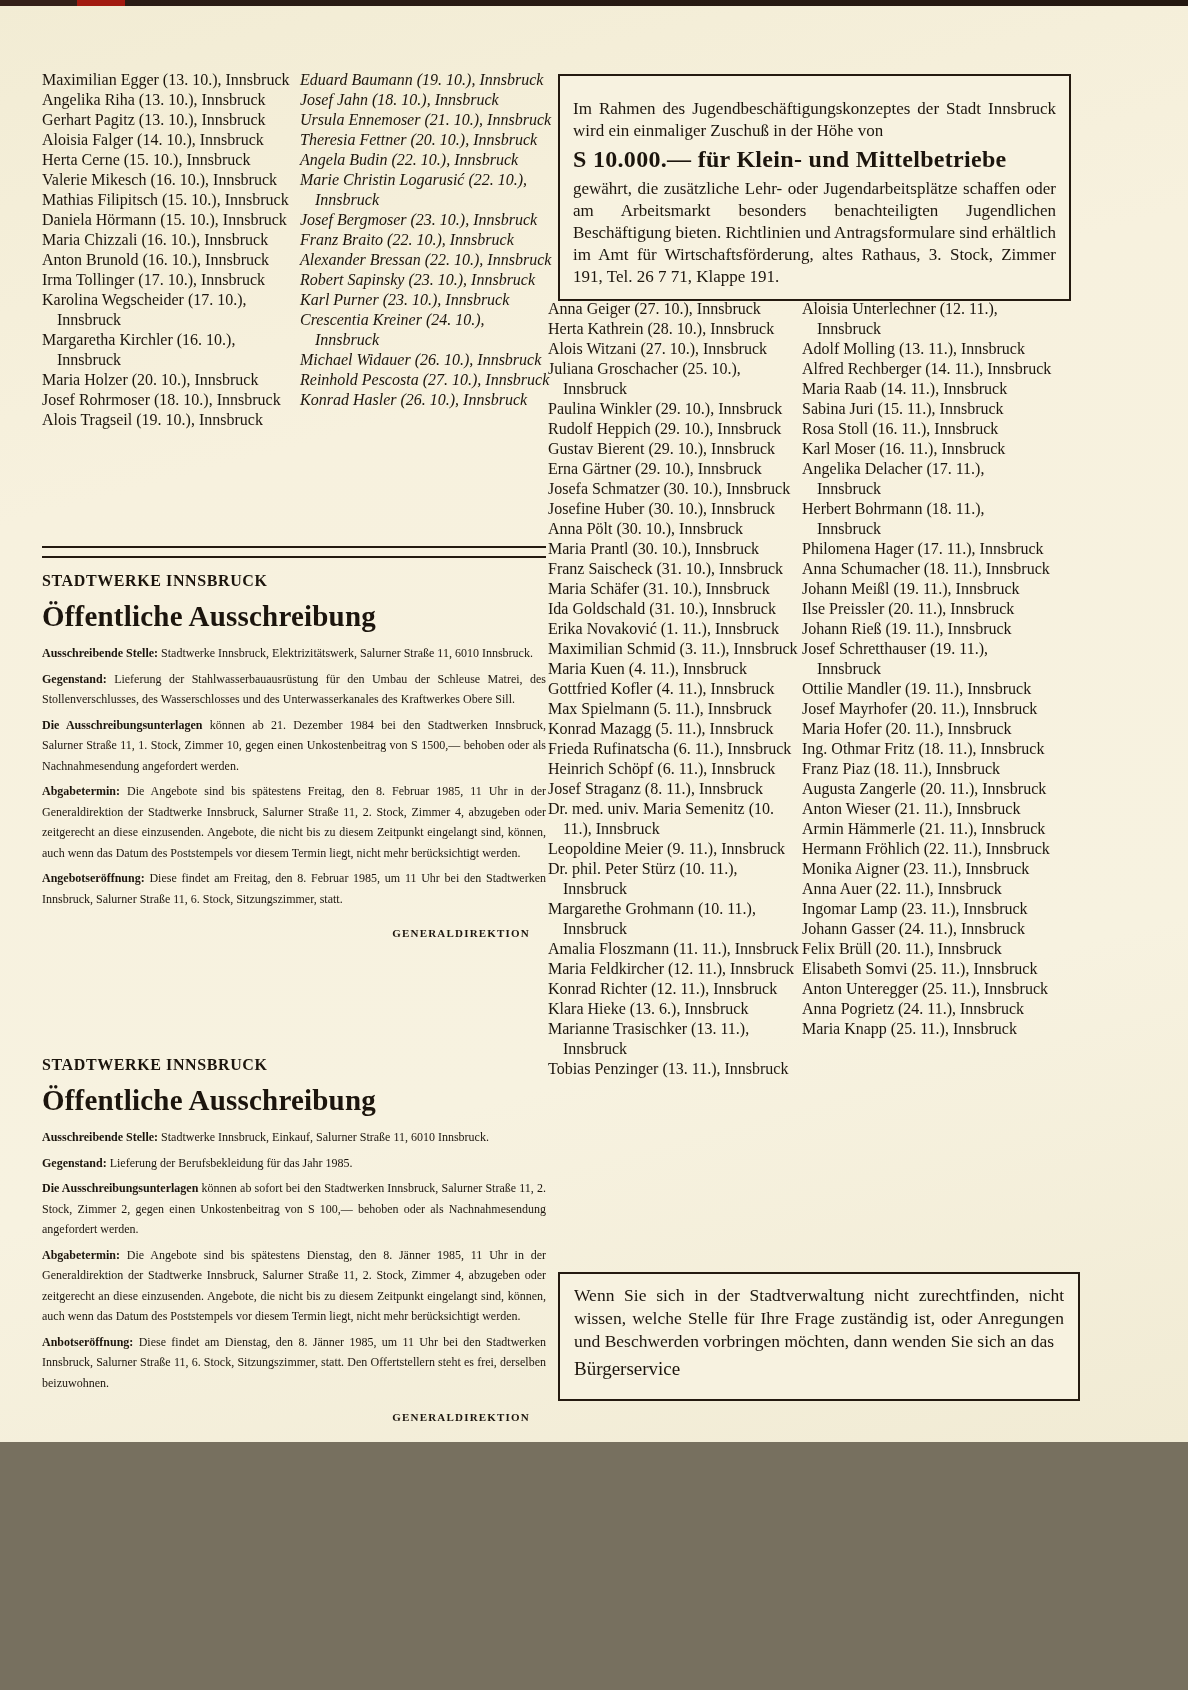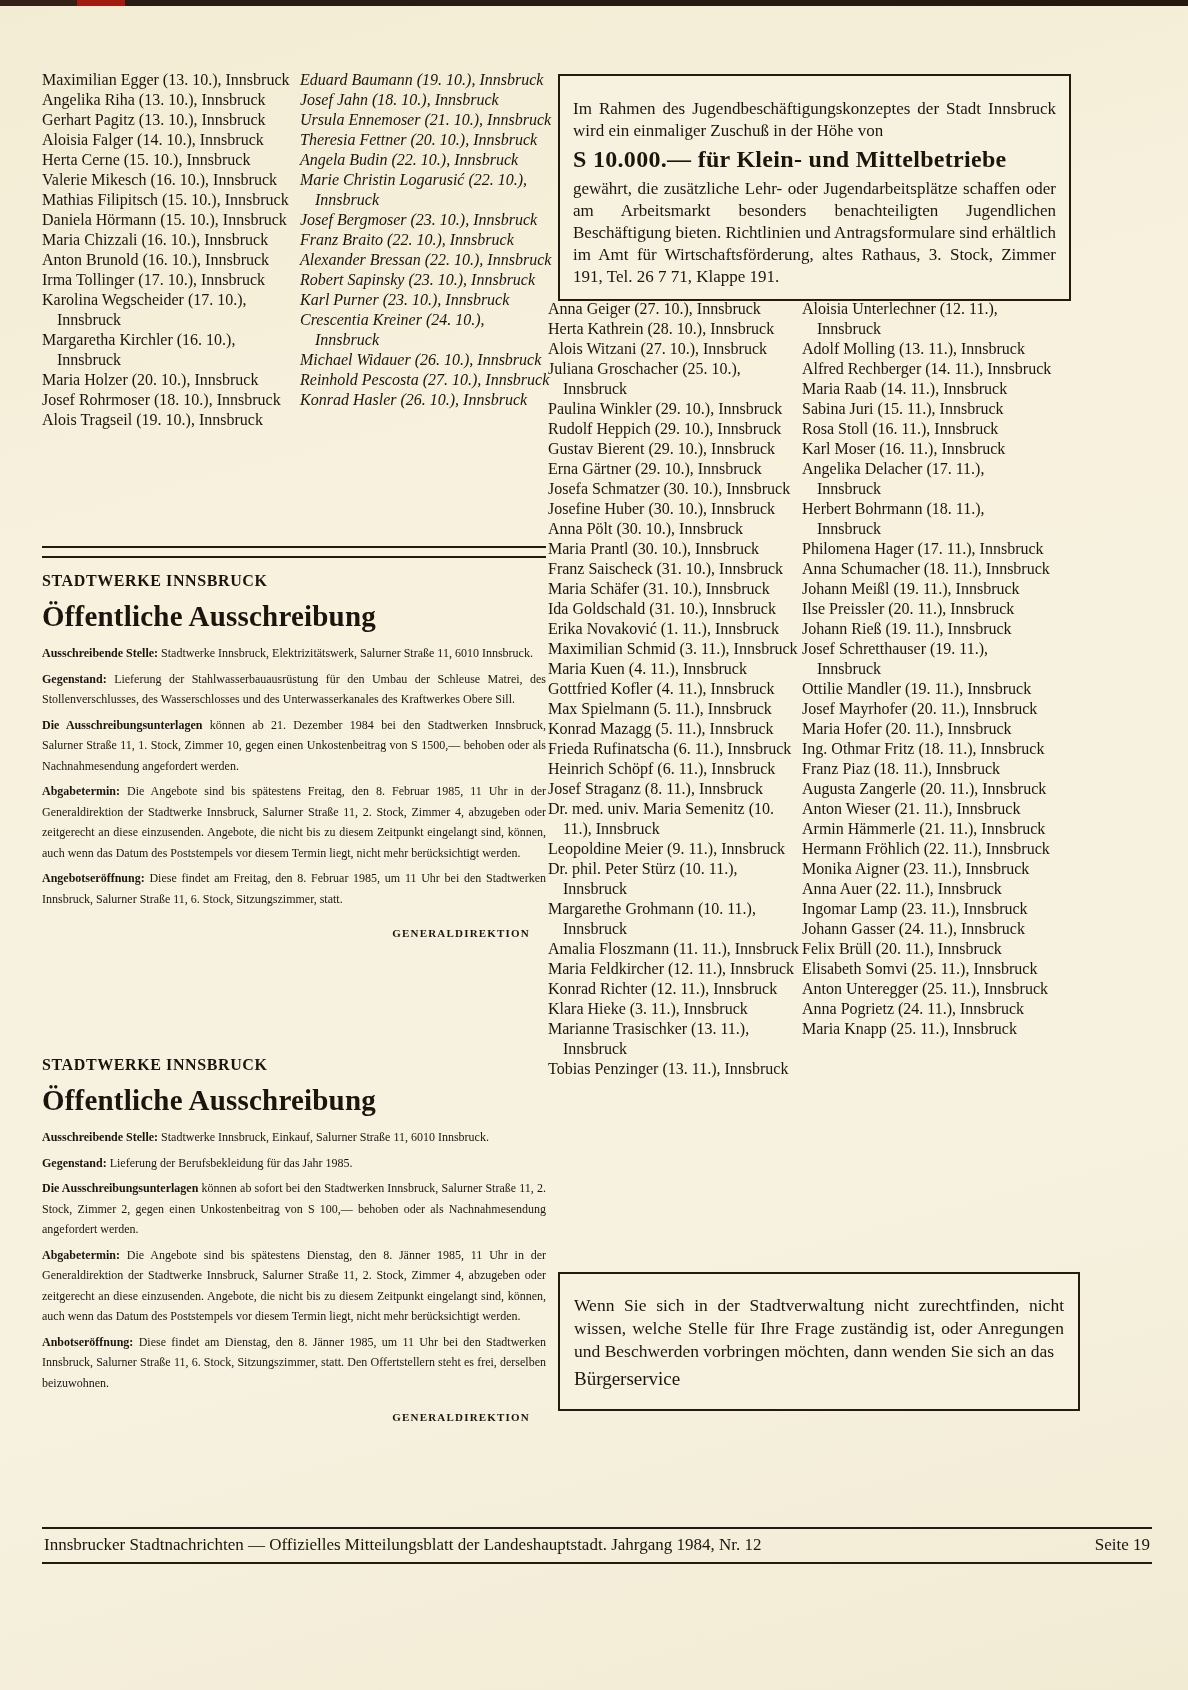--- a/index.html
+++ b/index.html
@@ -1,18 +1,18 @@
 <!DOCTYPE html>
 <html lang="de"><head>
 <meta charset="utf-8">
 <style>
   html,body{margin:0;padding:0;}
   body{background:#77705f;}
   .page{
-    position:relative;width:1188px;height:1690px;overflow:hidden;
+    position:relative;width:1188px;height:1442px;overflow:hidden;
     background:linear-gradient(165deg,#f2ecd4 0%,#f7f1de 30%,#f7f2e0 70%,#f1ebd4 100%);
     color:#1c150d;
     font-family:"Liberation Serif","DejaVu Serif",serif;
   }
   .scan-edge{position:absolute;top:0;left:0;width:100%;height:6px;
     background:linear-gradient(90deg,#342019 0%,#342019 6.5%,#a21a10 6.5%,#a21a10 10.5%,#2a1c15 10.5%,#241811 100%);}
   .name-col{position:absolute;font-size:16px;line-height:20px;}
   .col1{left:42px;top:70px;width:254px;}
   .col2{left:300px;top:70px;width:252px;font-style:italic;}
   .col3{left:548px;top:299px;width:254px;}
@@ -23,21 +23,21 @@
   .gb-intro,.gb-body{font-size:17px;line-height:22px;text-align:justify;margin:0;}
   .gb-headline{font-size:24px;font-weight:bold;margin:4px 0 5px;letter-spacing:.3px;}
   .tender{position:absolute;left:42px;width:504px;}
   .tender1{top:546px;}
   .tender2{top:1056px;}
   .double-rule{height:8px;border-top:2px solid #241a10;border-bottom:2px solid #241a10;margin-bottom:14px;}
   .tender-org{font-weight:bold;font-size:16px;letter-spacing:.6px;margin:0 0 10px;}
   .tender-title{font-size:29px;font-weight:bold;margin:0 0 10px;letter-spacing:.2px;}
   .tpara{font-size:12px;line-height:20.5px;text-align:justify;margin:0 0 5px;}
   .signoff{text-align:right;font-size:11px;letter-spacing:1.2px;margin-top:18px;padding-right:16px;font-weight:bold;}
-  .service-box{position:absolute;left:558px;top:1272px;width:490px;padding:20px 14px 12px;}
+  .service-box{position:absolute;left:558px;top:1272px;width:490px;padding:10px 14px 12px;}
   .sb-intro,.sb-details{font-size:17.5px;line-height:23px;text-align:justify;margin:0;}
   .sb-title{font-size:19px;font-weight:normal;margin:5px 0 7px;}
   .page-footer{position:absolute;left:42px;top:1527px;width:1106px;
     border-top:2px solid #241a10;border-bottom:2px solid #241a10;
     padding:6px 2px 7px;display:flex;justify-content:space-between;font-size:17px;}
 </style>
 </head>
 <body>
 
 <div class="page">
@@ -106,21 +106,21 @@
       <div class="name-item">Frieda Rufinatscha (6. 11.), Innsbruck</div>
       <div class="name-item">Heinrich Schöpf (6. 11.), Innsbruck</div>
       <div class="name-item">Josef Straganz (8. 11.), Innsbruck</div>
       <div class="name-item">Dr. med. univ. Maria Semenitz (10. 11.), Innsbruck</div>
       <div class="name-item">Leopoldine Meier (9. 11.), Innsbruck</div>
       <div class="name-item">Dr. phil. Peter Stürz (10. 11.), Innsbruck</div>
       <div class="name-item">Margarethe Grohmann (10. 11.), Innsbruck</div>
       <div class="name-item">Amalia Floszmann (11. 11.), Innsbruck</div>
       <div class="name-item">Maria Feldkircher (12. 11.), Innsbruck</div>
       <div class="name-item">Konrad Richter (12. 11.), Innsbruck</div>
-      <div class="name-item">Klara Hieke (3. 11.), Innsbruck</div>
+      <div class="name-item">Klara Hieke (13. 6.), Innsbruck</div>
       <div class="name-item">Marianne Trasischker (13. 11.), Innsbruck</div>
       <div class="name-item">Tobias Penzinger (13. 11.), Innsbruck</div>
     </div>
 
   <div class="name-col col4">
       <div class="name-item">Aloisia Unterlechner (12. 11.), Innsbruck</div>
       <div class="name-item">Adolf Molling (13. 11.), Innsbruck</div>
       <div class="name-item">Alfred Rechberger (14. 11.), Innsbruck</div>
       <div class="name-item">Maria Raab (14. 11.), Innsbruck</div>
       <div class="name-item">Sabina Juri (15. 11.), Innsbruck</div>

